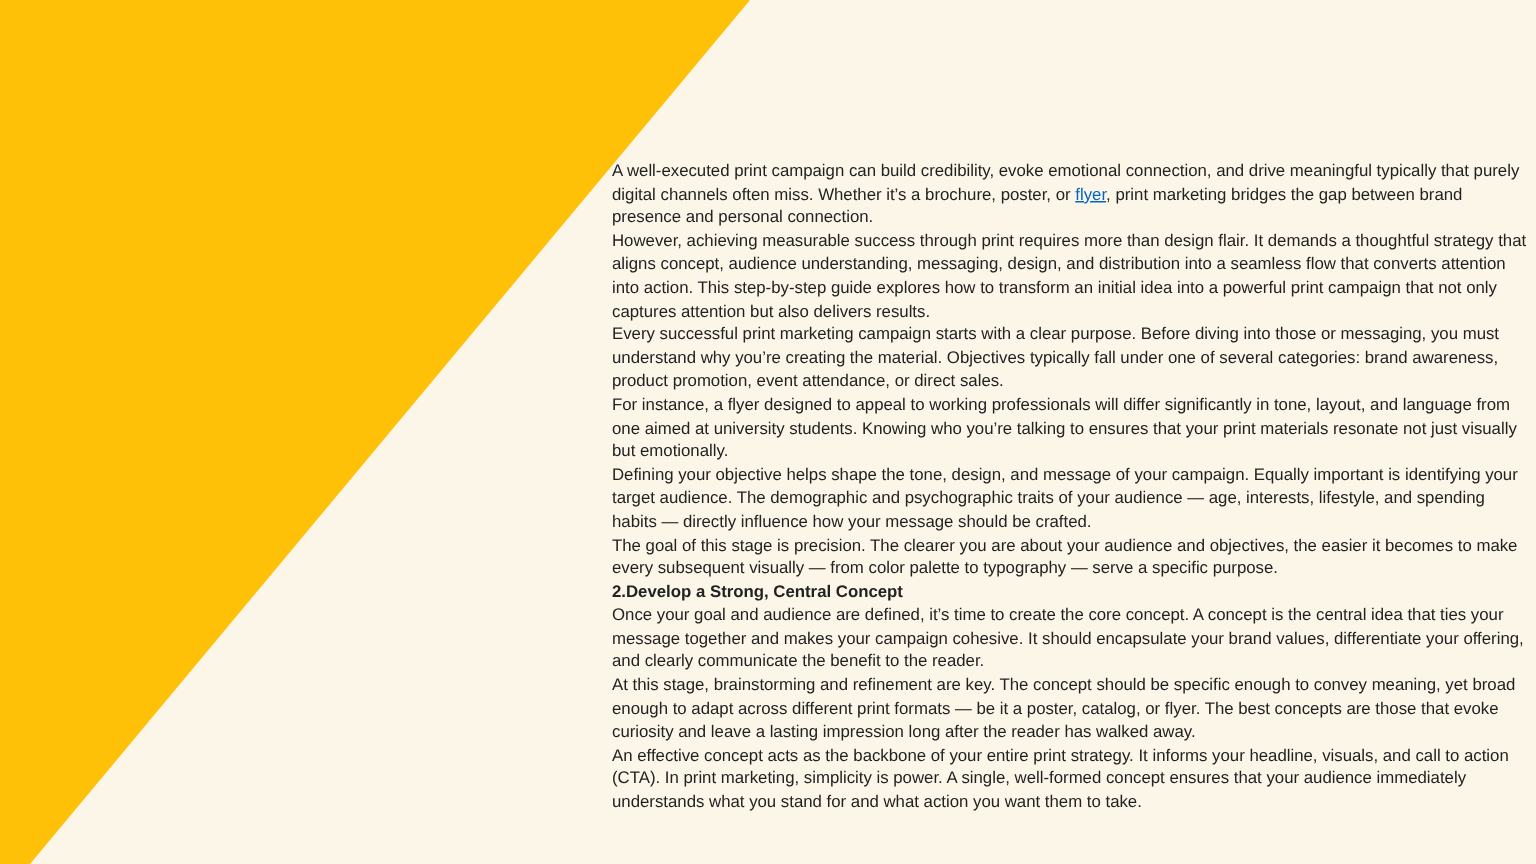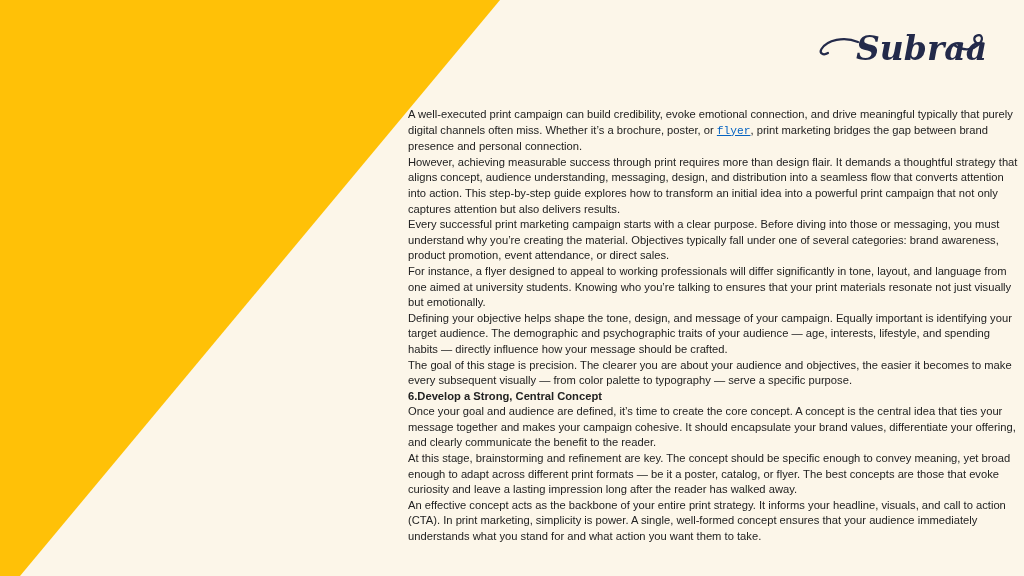--- a/index.html
+++ b/index.html
@@ -53,45 +53,37 @@
     margin: 0;
     padding: 0;
   }
   .body-text p.heading {
     font-weight: bold;
   }
   .inline-link {
     color: #0563C1;
     text-decoration: underline;
     cursor: pointer;
-    font-family: Liberation Mono, monospace;
   }
 </style>
 </head>
 <body>
 
 <div class="slide">
 
   <div class="accent-shape"></div>
 
 
-  <div class="logo">
-    <svg width="176" height="54" viewBox="0 0 176 54">
-      <path d="M10,33 C5,36 1,33 3.5,29 C9,20 26,16 40,22" fill="none" stroke="#232A4A" stroke-width="2.2" stroke-linecap="round"></path>
-      <text x="38" y="40" font-family="DejaVu Serif, serif" font-size="33" font-style="italic" font-weight="bold" fill="#232A4A">Subraa</text>
-      <path d="M136,25 C145,31 155,31 162,23 C166,18 163,13 158,16 C155,18 156,23 161,24" fill="none" stroke="#232A4A" stroke-width="2.2" stroke-linecap="round"></path>
-    </svg>
-  </div>
 
   <div class="body-text">
     <p><span>A well-executed print campaign can build credibility, evoke emotional connection, and drive meaningful typically that purely digital channels often miss. Whether it’s a brochure, poster, or </span><a class="inline-link">flyer</a><span>, print marketing bridges the gap between brand presence and personal connection.</span></p>
     <p>However, achieving measurable success through print requires more than design flair. It demands a thoughtful strategy that aligns concept, audience understanding, messaging, design, and distribution into a seamless flow that converts attention into action. This step-by-step guide explores how to transform an initial idea into a powerful print campaign that not only captures attention but also delivers results.</p>
     <p>Every successful print marketing campaign starts with a clear purpose. Before diving into those or messaging, you must understand why you’re creating the material. Objectives typically fall under one of several categories: brand awareness, product promotion, event attendance, or direct sales.</p>
     <p>For instance, a flyer designed to appeal to working professionals will differ significantly in tone, layout, and language from one aimed at university students. Knowing who you’re talking to ensures that your print materials resonate not just visually but emotionally.</p>
     <p>Defining your objective helps shape the tone, design, and message of your campaign. Equally important is identifying your target audience. The demographic and psychographic traits of your audience — age, interests, lifestyle, and spending habits — directly influence how your message should be crafted.</p>
     <p>The goal of this stage is precision. The clearer you are about your audience and objectives, the easier it becomes to make every subsequent visually — from color palette to typography — serve a specific purpose.</p>
-    <p class="heading">6.Develop a Strong, Central Concept</p>
+    <p class="heading">2.Develop a Strong, Central Concept</p>
     <p>Once your goal and audience are defined, it’s time to create the core concept. A concept is the central idea that ties your message together and makes your campaign cohesive. It should encapsulate your brand values, differentiate your offering, and clearly communicate the benefit to the reader.</p>
     <p>At this stage, brainstorming and refinement are key. The concept should be specific enough to convey meaning, yet broad enough to adapt across different print formats — be it a poster, catalog, or flyer. The best concepts are those that evoke curiosity and leave a lasting impression long after the reader has walked away.</p>
     <p>An effective concept acts as the backbone of your entire print strategy. It informs your headline, visuals, and call to action (CTA). In print marketing, simplicity is power. A single, well-formed concept ensures that your audience immediately understands what you stand for and what action you want them to take.</p>
   </div>
 
 </div>
 
 </body></html>

